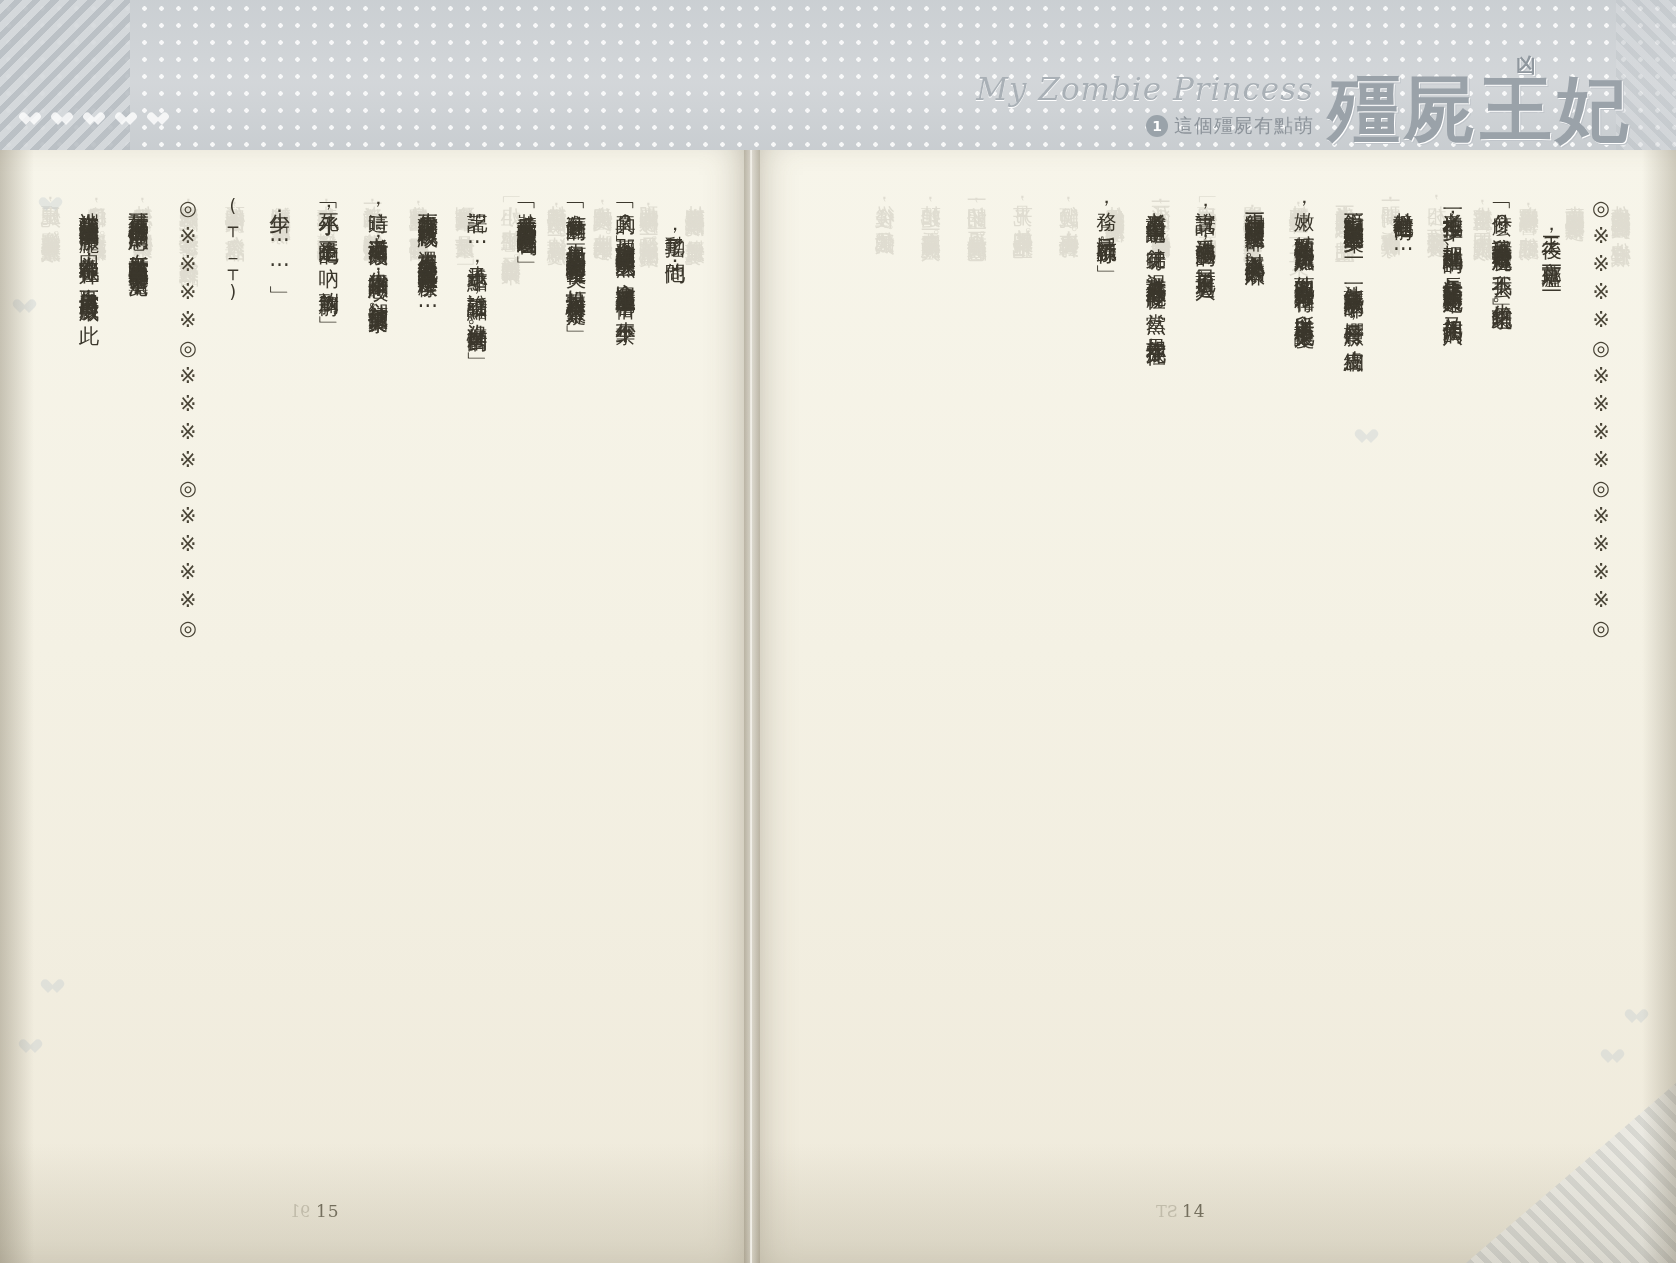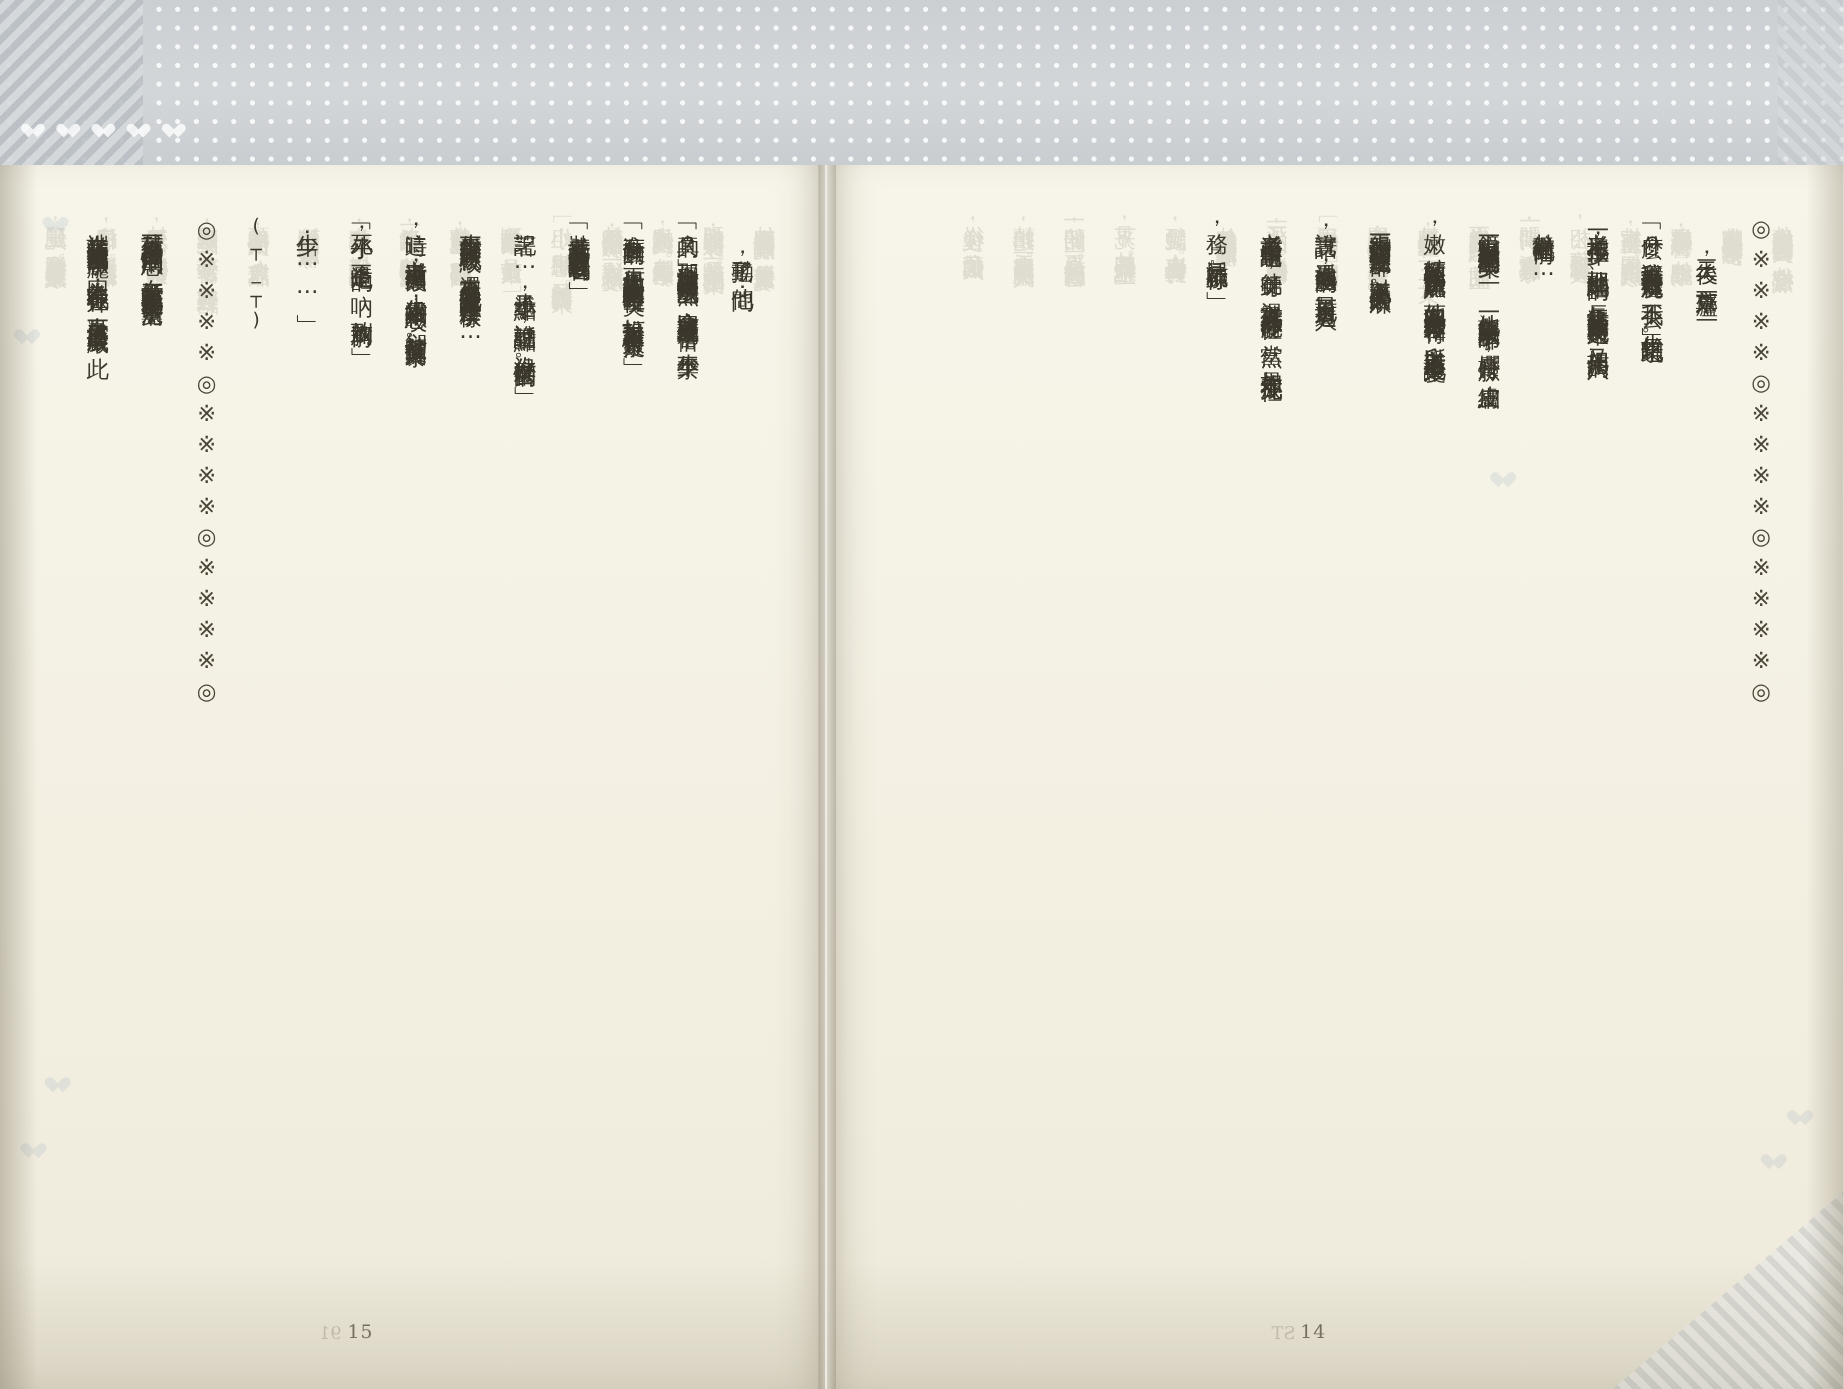--- a/index.html
+++ b/index.html
@@ -191,20 +191,33 @@
     <div class="corner-stripes"></div>
     <div class="corner-stripes-r"></div>
     <div class="band-hearts">
       <span class="h"></span>
       <span class="h"></span>
       <span class="h"></span>
       <span class="h"></span>
       <span class="h"></span>
     </div>
 
+    <div class="title-block">
+      <div class="title-en-wrap">
+        <div class="title-en">My Zombie Princess</div>
+        <div class="title-sub-row">
+          <span class="vol-badge">1</span>
+          <span class="title-sub">這個殭屍有點萌</span>
+        </div>
+      </div>
+      <div class="title-cn">
+        <span class="mark">凶</span>
+        <span>殭屍王妃</span>
+      </div>
+    </div>
   </div>
 
   <div class="page page-left">
     <div class="ghost">
       <div class="gcol" style="left:40px;">她知道自己現在是什麼狀況嗎？難道是借屍還魂？</div>
       <div class="gcol" style="left:86px;">那個人的眼神冷得像冰，卻又帶著一絲說不出的溫柔。</div>
       <div class="gcol" style="left:132px;">房裡的燭火搖曳，映出牆上長長的影子。</div>
       <div class="gcol" style="left:178px;">她伸手摸了摸自己的臉，冰涼得沒有一絲溫度。</div>
       <div class="gcol" style="left:224px;">「小姐！小姐您醒了！」丫鬟的聲音從門外傳來。</div>
       <div class="gcol" style="left:270px;">這到底是什麼東西？「是什麼東西？」</div>

